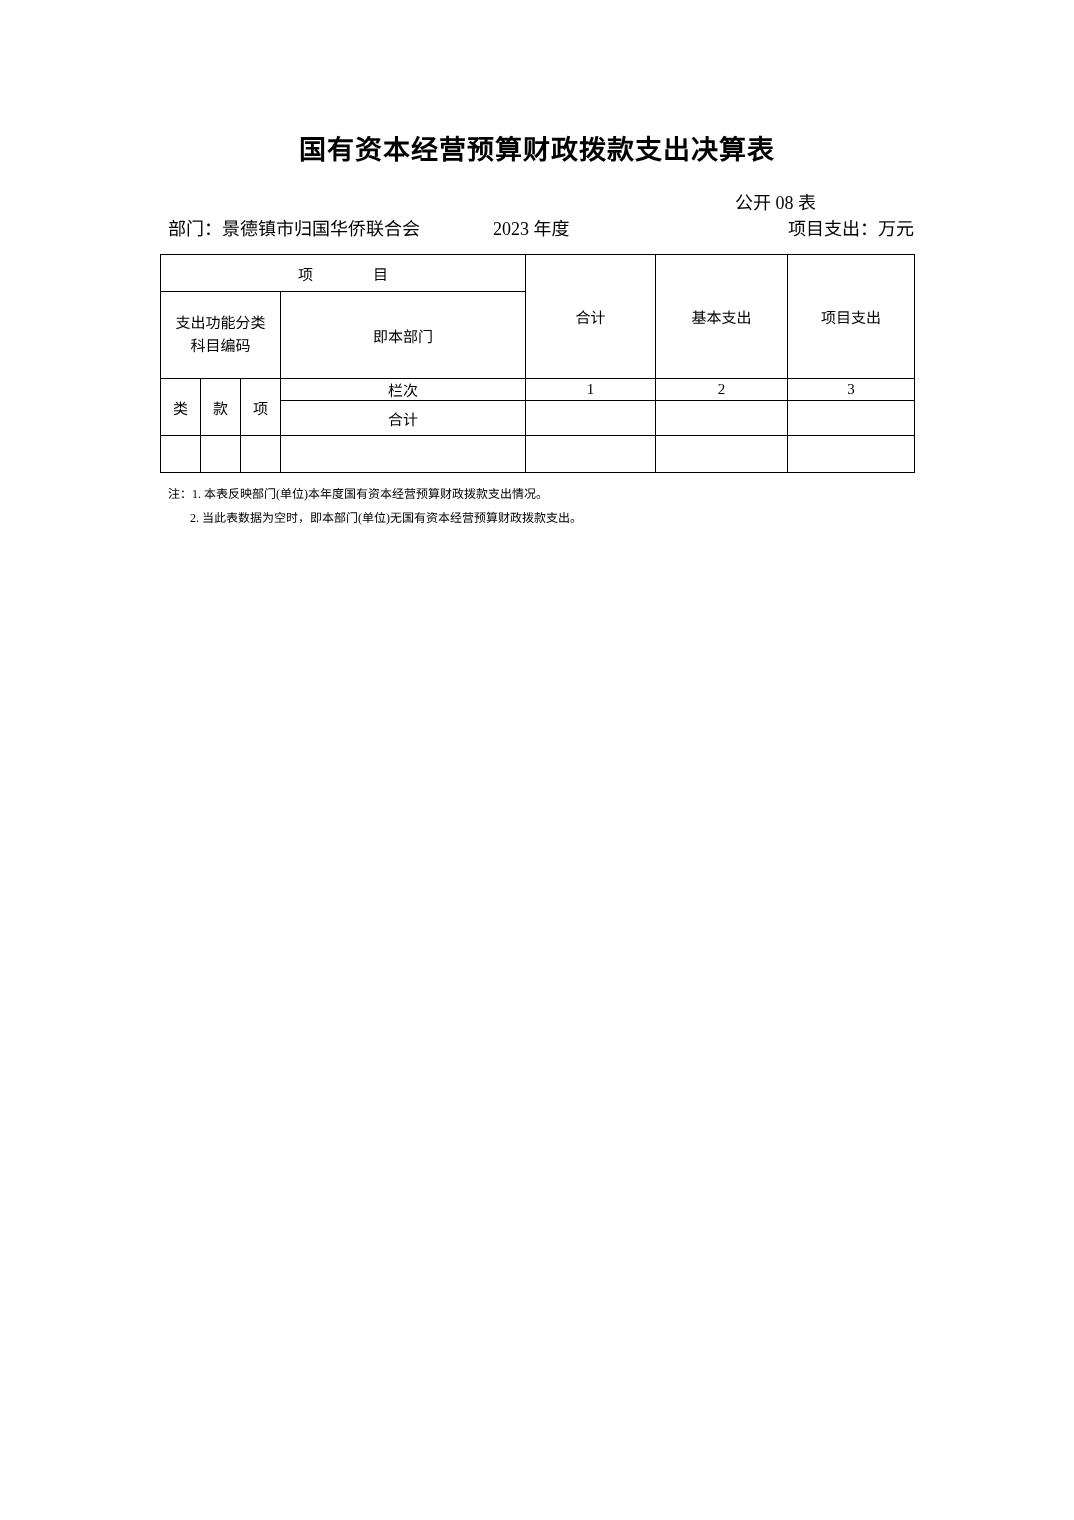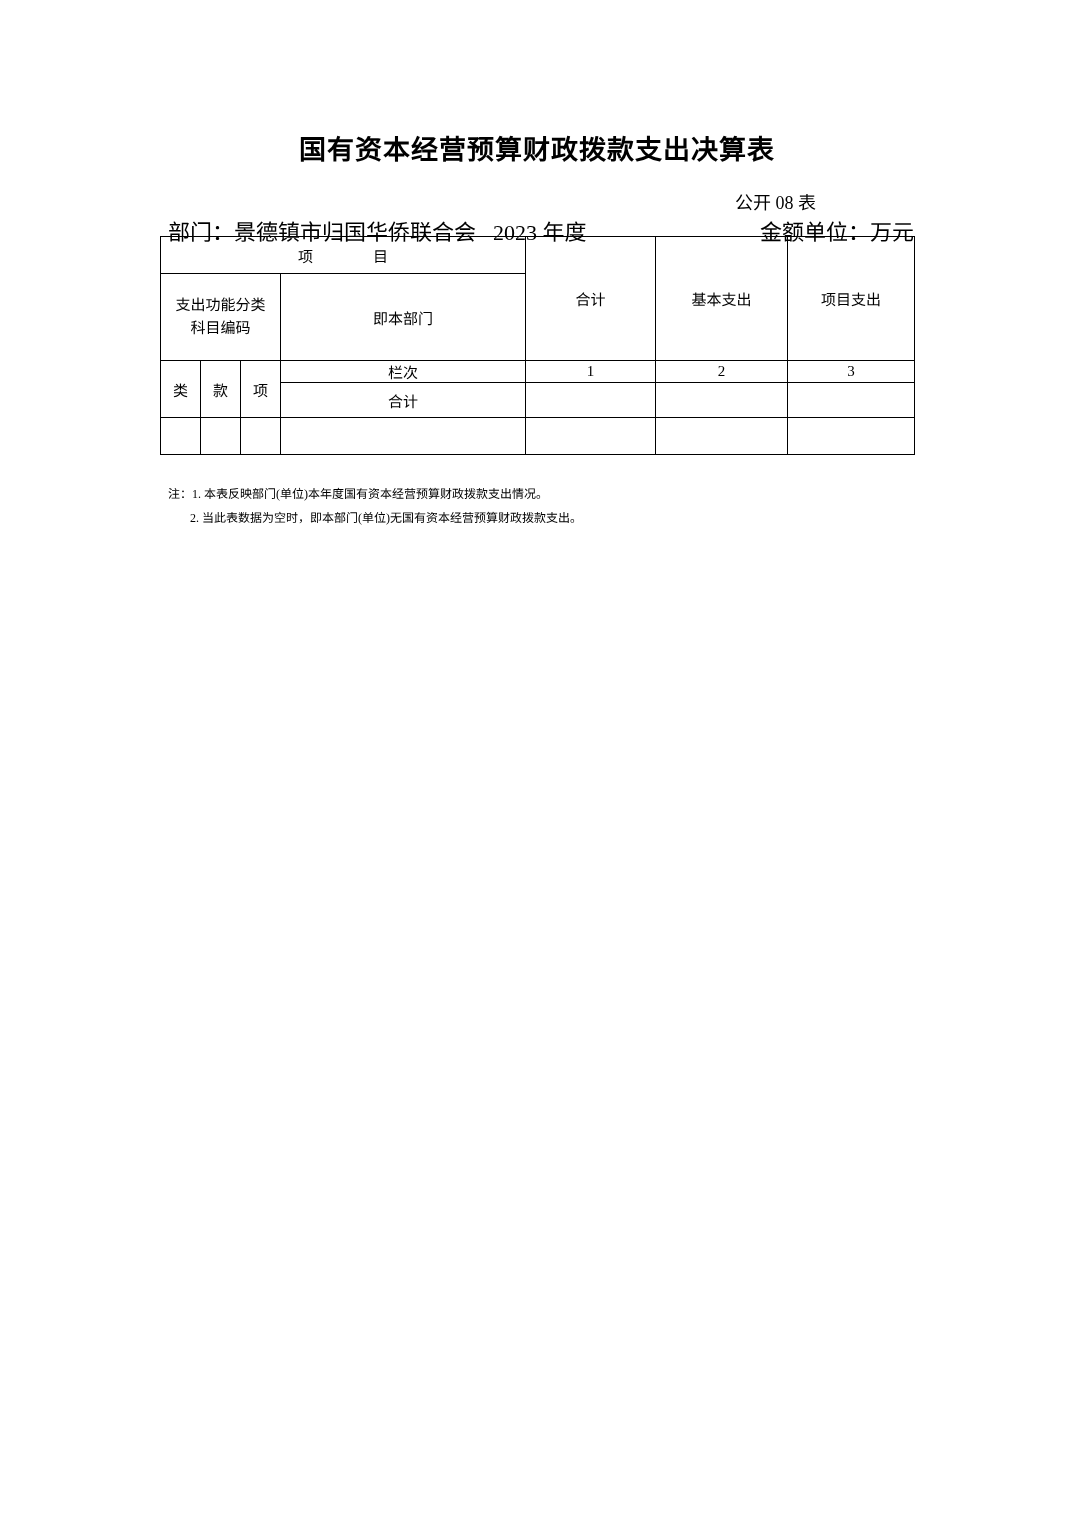--- a/index.html
+++ b/index.html
@@ -38,21 +38,21 @@
     right: 152px;
     top: 188px;
     font-size: 18px;
     font-family: "Liberation Serif", "DejaVu Serif", serif;
   }
   .meta-row {
     position: absolute;
     left: 168px;
     top: 214px;
     width: 746px;
-    font-size: 22px;
+    font-size: 18px;
     height: 24px;
     text-align: center;
   }
   .meta-dept {
     position: absolute;
     left: 0;
     top: 0;
     white-space: nowrap;
   }
   .meta-year {
@@ -64,21 +64,21 @@
   .meta-unit {
     position: absolute;
     right: 0;
     top: 0;
     white-space: nowrap;
   }
 
   table.main {
     position: absolute;
     left: 160px;
-    top: 236px;
+    top: 254px;
     border-collapse: collapse;
     width: 754px;
     table-layout: fixed;
     border-radius: 27px;
   }
   table.main td {
     border: 1px solid #000000;
     text-align: center;
     vertical-align: middle;
     font-size: 15px;
@@ -128,21 +128,21 @@
 
 <div class="page">
 
   <div class="doc-title">国有资本经营预算财政拨款支出决算表</div>
 
   <div class="form-no">公开 08 表</div>
 
   <div class="meta-row">
     <span class="meta-dept"><span>部门：</span><span>景德镇市归国华侨联合会</span></span>
     <span class="meta-year">2023 年度</span>
-    <span class="meta-unit">金额单位：万元</span>
+    <span class="meta-unit">项目支出：万元</span>
   </div>
 
   <table class="main">
     <colgroup>
       <col style="width:40px">
       <col style="width:40px">
       <col style="width:40px">
       <col style="width:245px">
       <col style="width:130px">
       <col style="width:132px">

